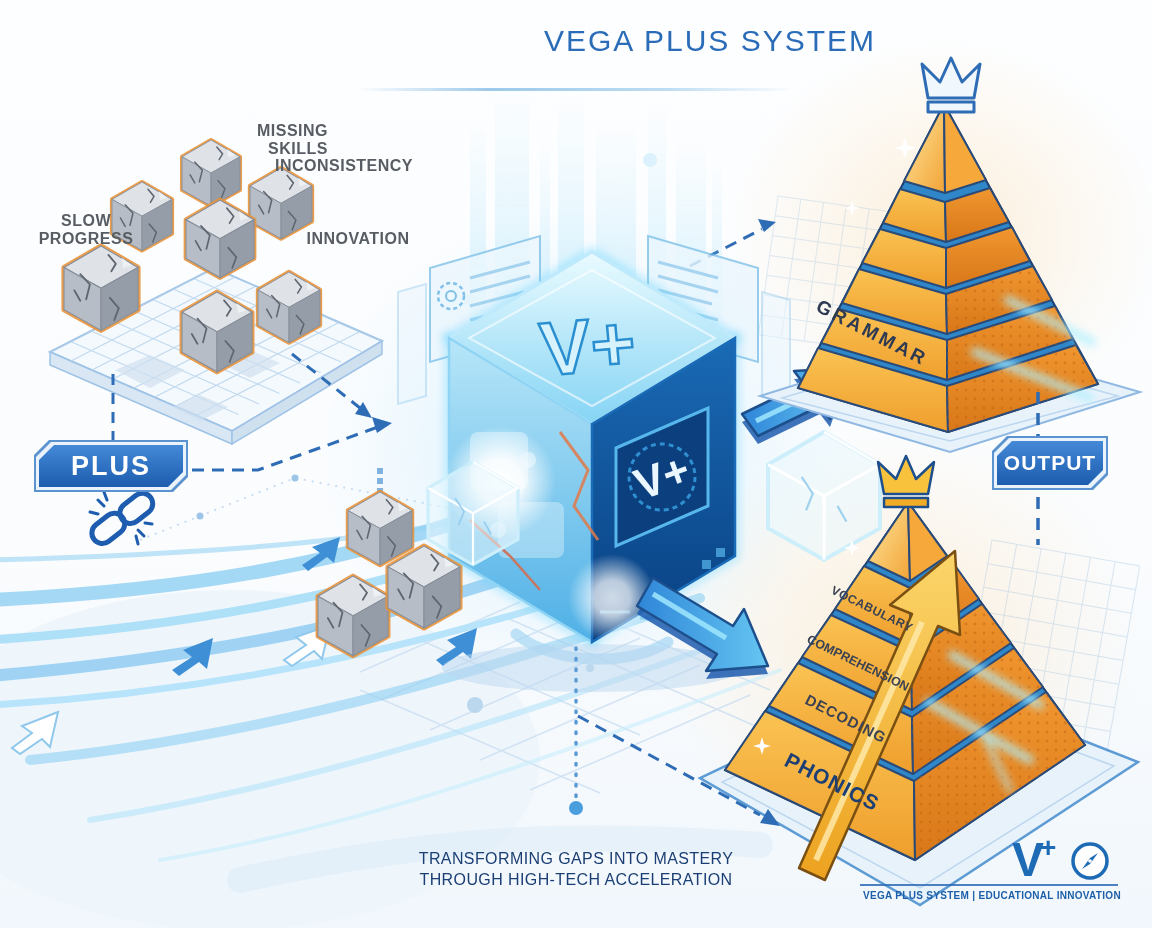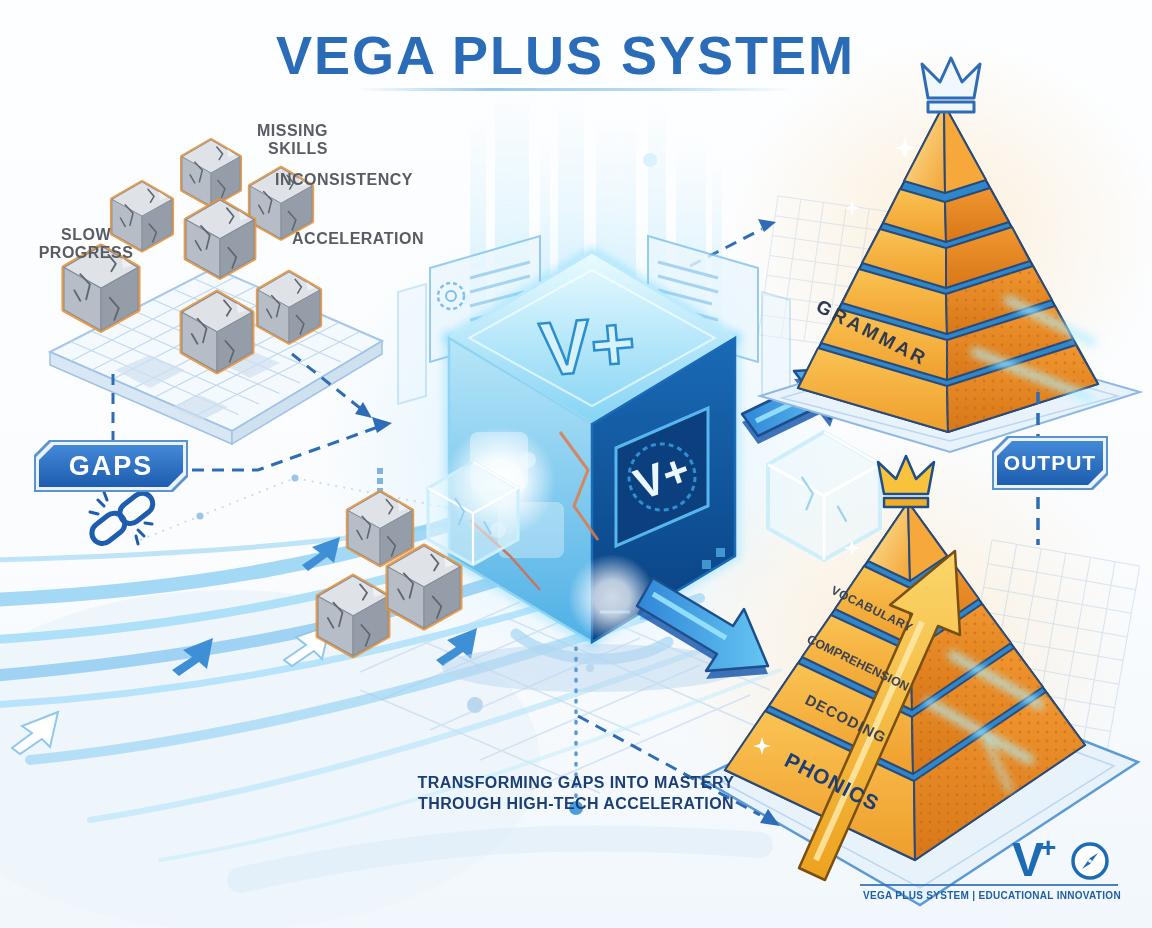--- a/index.html
+++ b/index.html
@@ -3,41 +3,41 @@
 <meta charset="utf-8">
 <style>
   html,body{margin:0;padding:0;background:#e9edf2;}
   .stage{position:relative;width:1152px;height:928px;overflow:hidden;
          background:linear-gradient(180deg,#fdfeff 0%,#fafcfe 60%,#f1f7fc 100%);
          font-family:"Liberation Sans",sans-serif;}
   .layer{position:absolute;left:0;top:0;width:1152px;height:928px;}
   svg text{font-family:"Liberation Sans",sans-serif;}
   .lbl{position:absolute;text-align:center;white-space:pre-line;line-height:1.15;
        font-weight:bold;color:#585d64;letter-spacing:.5px;font-size:16px;}
-  .title{position:absolute;left:276px;top:24px;width:600px;text-align:left;
-         font-size:54px;font-weight:700;color:#2b6cb8;letter-spacing:2px;}
+  .title{position:absolute;left:276px;top:24px;width:600px;text-align:right;
+         font-size:30px;font-weight:400;color:#2b6cb8;letter-spacing:2px;}
   .title-rule{position:absolute;left:358px;top:88px;width:436px;height:3px;
        background:linear-gradient(90deg,rgba(158,201,234,0),#9ec9ea 30%,#bcdcf2 70%,rgba(158,201,234,0));}
   .badge{position:absolute;background:#5b93d0;}
   .badge,.badge .b2,.badge .b3{clip-path:polygon(15px 0,100% 0,100% calc(100% - 15px),calc(100% - 15px) 100%,0 100%,0 15px);}
   .badge .b2{position:absolute;inset:2px;background:#eaf3fb;}
   .badge .b3{position:absolute;inset:5px;background:linear-gradient(180deg,#4489d8,#1d5cae);
        display:flex;align-items:center;justify-content:center;color:#fff;font-weight:bold;}
   .badge-gaps{left:34px;top:440px;width:154px;height:52px;}
   .badge-gaps .b3{font-size:27px;letter-spacing:2px;}
   .badge-output{left:992px;top:436px;width:116px;height:54px;}
   .badge-output .b3{font-size:21px;letter-spacing:1px;}
   .tier{position:absolute;font-weight:bold;color:#3b4252;text-align:center;}
   .grammar{left:792px;top:322px;width:160px;font-size:19px;letter-spacing:3px;color:#2e3a52;transform:rotate(27deg);}
   .t-voc{left:816px;top:602px;width:112px;font-size:12px;letter-spacing:.5px;transform:rotate(26deg);}
   .t-comp{left:790px;top:656px;width:136px;font-size:12.5px;transform:rotate(26deg);}
   .t-dec{left:788px;top:710px;width:116px;font-size:15px;letter-spacing:1px;transform:rotate(27deg);}
   .t-pho{left:762px;top:770px;width:140px;font-size:21px;letter-spacing:1px;color:#1b3f74;transform:rotate(27deg);}
-  .tagline{position:absolute;left:376px;top:772px;width:400px;text-align:center;white-space:pre-line;
-       font-size:16px;font-weight:bold;color:#1b3f74;line-height:1.32;letter-spacing:.4px;}
+  .tagline{position:absolute;left:376px;top:848px;width:400px;text-align:center;white-space:pre-line;
+       font-size:16px;font-weight:normal;color:#1b3f74;line-height:1.32;letter-spacing:.4px;}
   .f-logo{position:absolute;left:1012px;top:836px;display:flex;align-items:flex-start;color:#1d6ab5;font-weight:bold;}
   .f-logo .v{font-size:48px;line-height:1;}
   .f-logo .p{font-size:28px;line-height:1;margin:-2px 0 0 -4px;}
   .f-rule{position:absolute;left:860px;top:884px;width:258px;height:2px;background:#2e6cb5;opacity:.85;}
   .f-cap{position:absolute;left:842px;top:890px;width:300px;text-align:center;
        font-size:10px;font-weight:bold;color:#1d5fa8;letter-spacing:.3px;}
 </style>
 </head>
 <body>
 
@@ -383,28 +383,28 @@
   <path d="M-8,8 L0,3 L8,-8 L0,-3 Z" fill="#1d6ab5"></path>
   <circle r="1.8" fill="#ffffff"></circle>
 </g>
 </svg>
 
 <div class="title">VEGA PLUS SYSTEM</div>
 <div class="title-rule"></div>
 
 <div class="lbl" style="left:212px;top:122px;width:116px;text-align:right;">MISSING
 SKILLS</div>
-<div class="lbl" style="left:258px;top:171px;width:172px;">INCONSISTENCY</div>
-<div class="lbl" style="left:22px;top:226px;width:128px;">SLOW
+<div class="lbl" style="left:258px;top:157px;width:172px;">INCONSISTENCY</div>
+<div class="lbl" style="left:22px;top:212px;width:128px;">SLOW
 PROGRESS</div>
-<div class="lbl" style="left:282px;top:230px;width:152px;">ACCELERATION</div>
+<div class="lbl" style="left:282px;top:230px;width:152px;">INNOVATION</div>
 
 <div class="badge badge-gaps">
   <div class="b2"></div>
-  <div class="b3">GAPS</div>
+  <div class="b3">PLUS</div>
 </div>
 <div class="badge badge-output">
   <div class="b2"></div>
   <div class="b3">OUTPUT</div>
 </div>
 
 <div class="tier grammar">GRAMMAR</div>
 <div class="tier t-voc">VOCABULARY</div>
 <div class="tier t-comp">COMPREHENSION</div>
 <div class="tier t-dec">DECODING</div>

